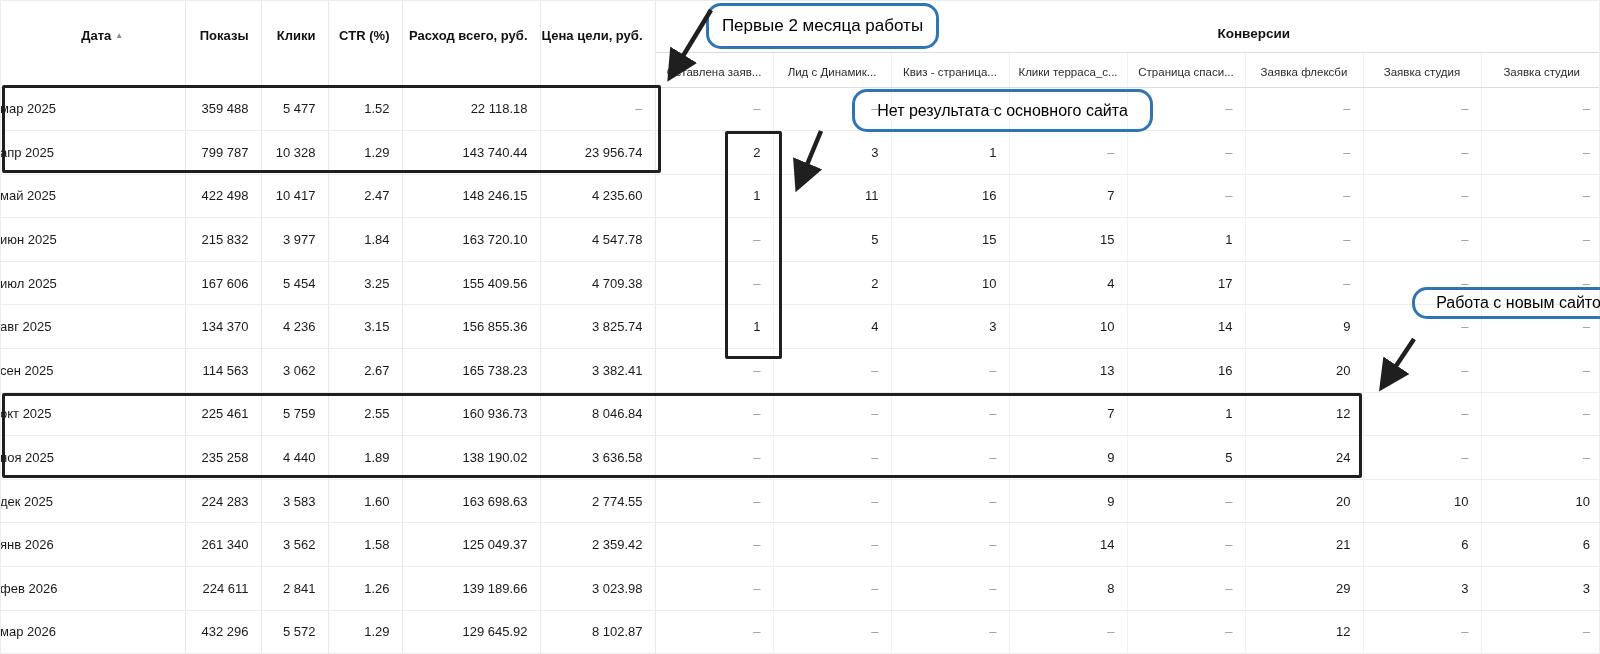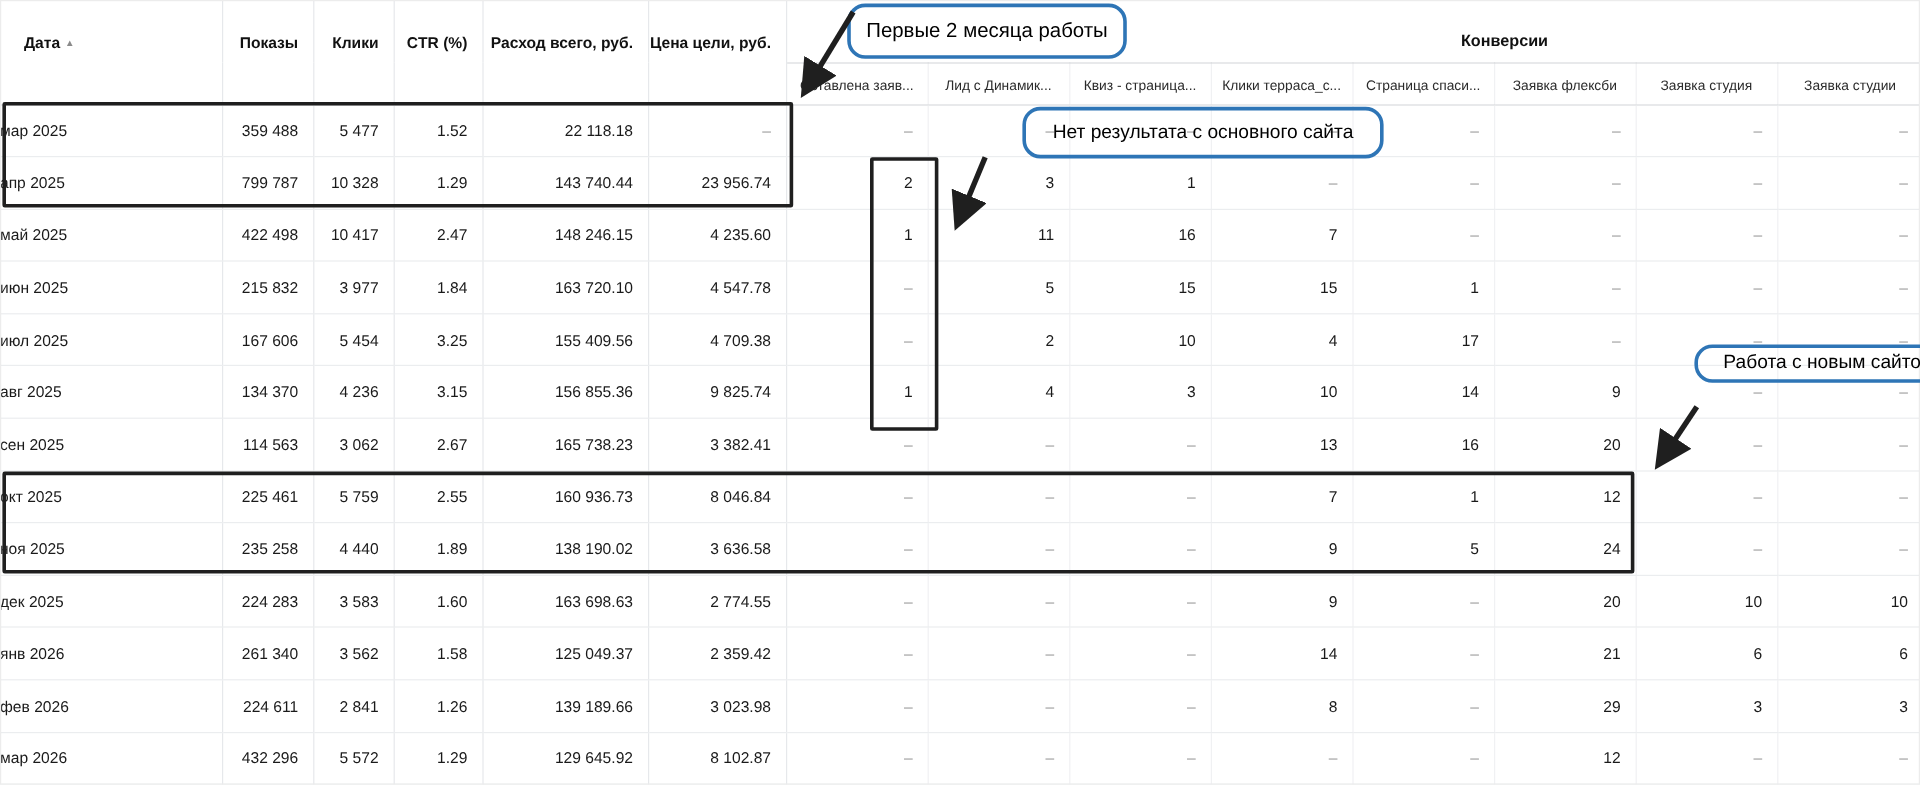--- a/index.html
+++ b/index.html
@@ -3,21 +3,21 @@
 <meta charset="utf-8">
 <style>
   * { margin:0; padding:0; box-sizing:border-box; }
   html,body { background:#fff; }
   body { font-family:"Liberation Sans", sans-serif; }
   .screen {
     position:relative; width:1600px; height:654px; background:#fff;
     overflow:hidden; outline:1px solid #ececec; outline-offset:-1px;
   }
   table.stats { width:1600px; table-layout:fixed; border-collapse:collapse; }
-  thead th { font-weight:bold; font-size:13px; color:#111; text-align:left; }
+  thead th { font-weight:bold; font-size:13px; color:#111; text-align:center; }
   th.h-left { vertical-align:top; padding-top:28px; }
   th.h-right { text-align:right; padding-right:12px;margin-top:44px; }
   th.h-date { padding-left:20px; }
   th.h-group { vertical-align:top; padding-top:26px; text-align:center; padding-left:250px; font-size:13.5px; }
   tr.subhead th {
     font-weight:normal; font-size:11.5px; color:#2b2b2b; text-align:center;
     vertical-align:middle; padding-top:4px; height:35px;
   }
   tr.tophead th { height:52px; }
   thead th { border-bottom:1px solid #d9dbde; }
@@ -167,21 +167,21 @@
           <td class="c-num v-faint dash">–</td>
           <td class="c-num v-faint dash">–</td>
           <td class="c-num dash">–</td>
         </tr>
         <tr>
           <td class="c-date v-strong">авг 2025</td>
           <td class="c-num v-strong">134 370</td>
           <td class="c-num v-strong">4 236</td>
           <td class="c-num v-strong">3.15</td>
           <td class="c-num v-strong">156 855.36</td>
-          <td class="c-num v-strong">9 825.74</td>
+          <td class="c-num v-strong">3 825.74</td>
           <td class="c-num v-faint">1</td>
           <td class="c-num v-faint">4</td>
           <td class="c-num v-faint">3</td>
           <td class="c-num v-faint">10</td>
           <td class="c-num v-faint">14</td>
           <td class="c-num v-faint">9</td>
           <td class="c-num v-faint dash">–</td>
           <td class="c-num dash">–</td>
         </tr>
         <tr>

